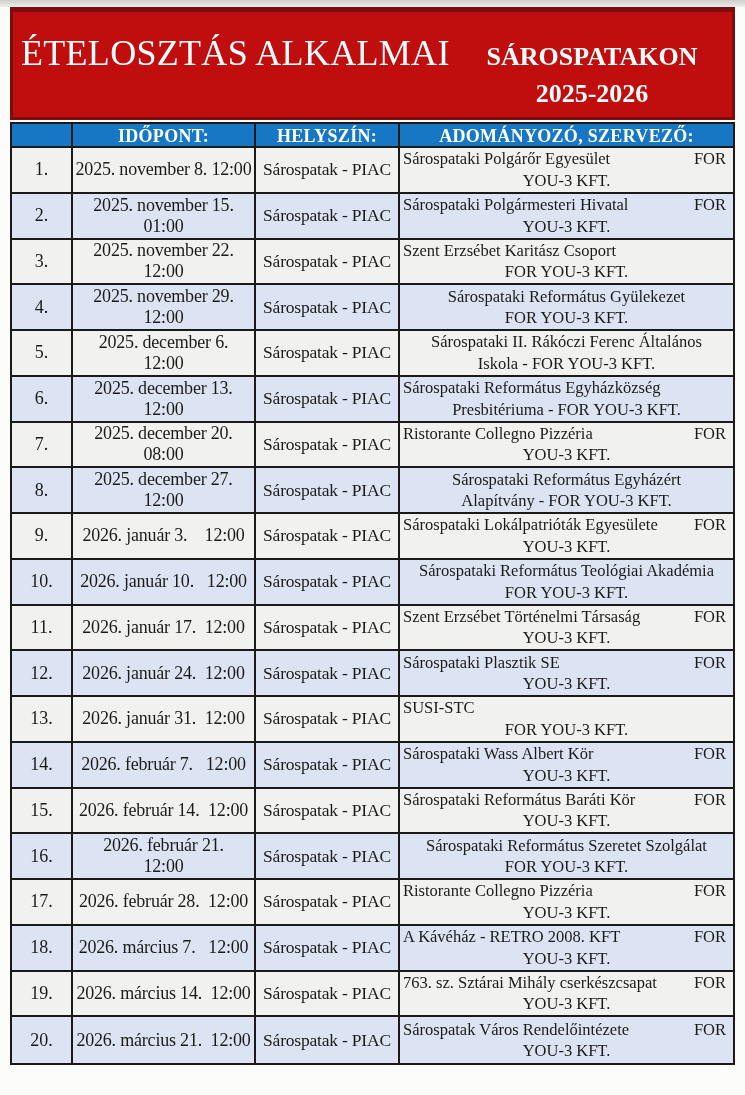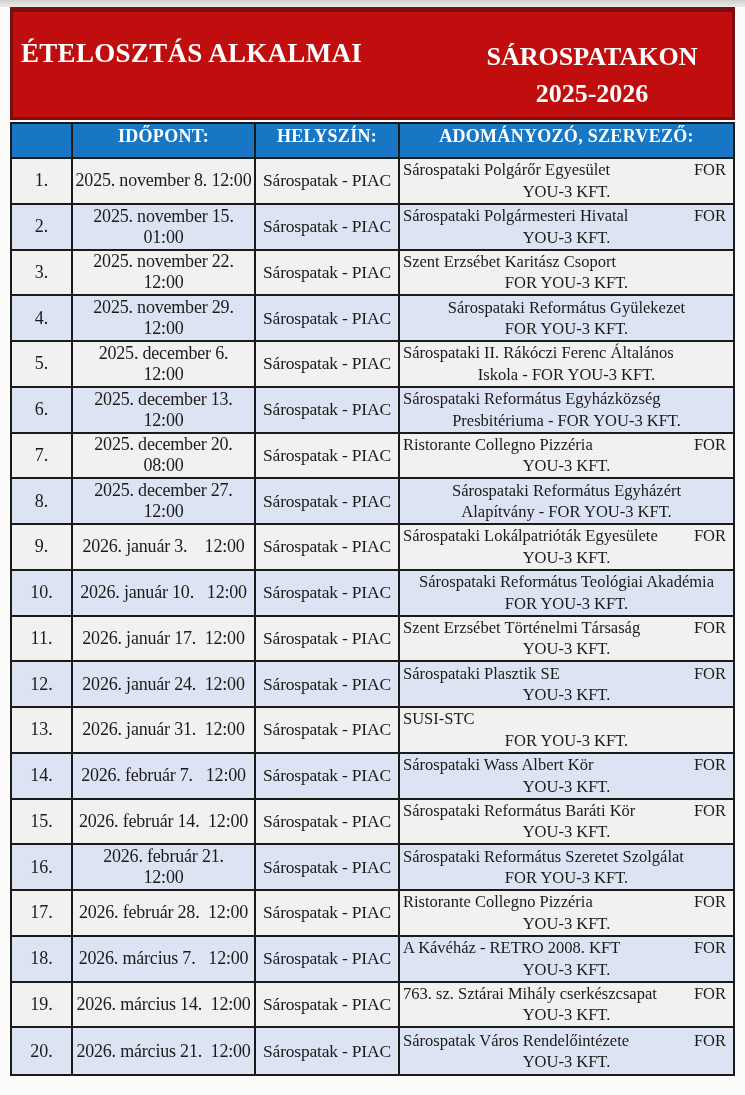--- a/index.html
+++ b/index.html
@@ -23,22 +23,22 @@
     height: 113px;
     box-sizing: border-box;
     background: #C00E0E;
     border: 3px solid #7B0F10;
     border-top-width: 5px;
     display: flex;
     align-items: flex-start;
     padding: 26px 10px 0 8px;
   }
   .title-left {
-    font-weight: bold;
-    font-size: 27px;
+    font-weight: normal;
+    font-size: 36px;
     line-height: 30px;
     color: #fff;
     letter-spacing: 0.3px;
     white-space: nowrap;
   }
   .title-right {
     margin-left: auto;
     width: 252px;
     margin-right: 4px;
     text-align: center;
@@ -56,21 +56,21 @@
     background: #fff;
   }
   .thead {
     display: grid;
     grid-template-columns: 61px 183px 144px 1fr;
     background: #1877C5;
     border-bottom: 2px solid #1a1a1a;
   }
   .th {
     box-sizing: border-box;
-    height: 33px;
+    height: 22px;
     line-height: 24px;
     text-align: center;
     color: #fff;
     font-weight: bold;
     font-size: 18px;
     letter-spacing: 0.3px;
     border-right: 2px solid #1a1a1a;
     white-space: nowrap;
     overflow: hidden;
   }
@@ -188,21 +188,21 @@
             <div class="donor-l1" style="text-align: center;">Sárospataki Református Gyülekezet</div>
             <div class="donor-l2">FOR YOU-3 KFT.</div>
           </div>
         </div>
         <div class="row">
           <div class="cell num">5.</div>
           <div class="cell date">2025. december 6.
 12:00</div>
           <div class="cell place">Sárospatak - PIAC</div>
           <div class="cell donor">
-            <div class="donor-l1" style="text-align: left;">Sárospataki II. Rákóczi Ferenc Általános</div>
+            <div class="donor-l1" style="text-align: center;">Sárospataki II. Rákóczi Ferenc Általános</div>
             <div class="donor-l2">Iskola - FOR YOU-3 KFT.</div>
           </div>
         </div>
         <div class="row alt">
           <div class="cell num">6.</div>
           <div class="cell date">2025. december 13.
 12:00</div>
           <div class="cell place">Sárospatak - PIAC</div>
           <div class="cell donor">
             <div class="donor-l1" style="">Sárospataki Református Egyházközség</div>
@@ -309,21 +309,21 @@
             </div>
             <div class="donor-l2">YOU-3 KFT.</div>
           </div>
         </div>
         <div class="row alt">
           <div class="cell num">16.</div>
           <div class="cell date">2026. február 21.
 12:00</div>
           <div class="cell place">Sárospatak - PIAC</div>
           <div class="cell donor">
-            <div class="donor-l1" style="text-align: left;">Sárospataki Református Szeretet Szolgálat</div>
+            <div class="donor-l1" style="text-align: center;">Sárospataki Református Szeretet Szolgálat</div>
             <div class="donor-l2">FOR YOU-3 KFT.</div>
           </div>
         </div>
         <div class="row">
           <div class="cell num">17.</div>
           <div class="cell date">2026. február 28.  12:00</div>
           <div class="cell place">Sárospatak - PIAC</div>
           <div class="cell donor">
             <div class="donor-l1 split">
               <span>Ristorante Collegno Pizzéria</span>

